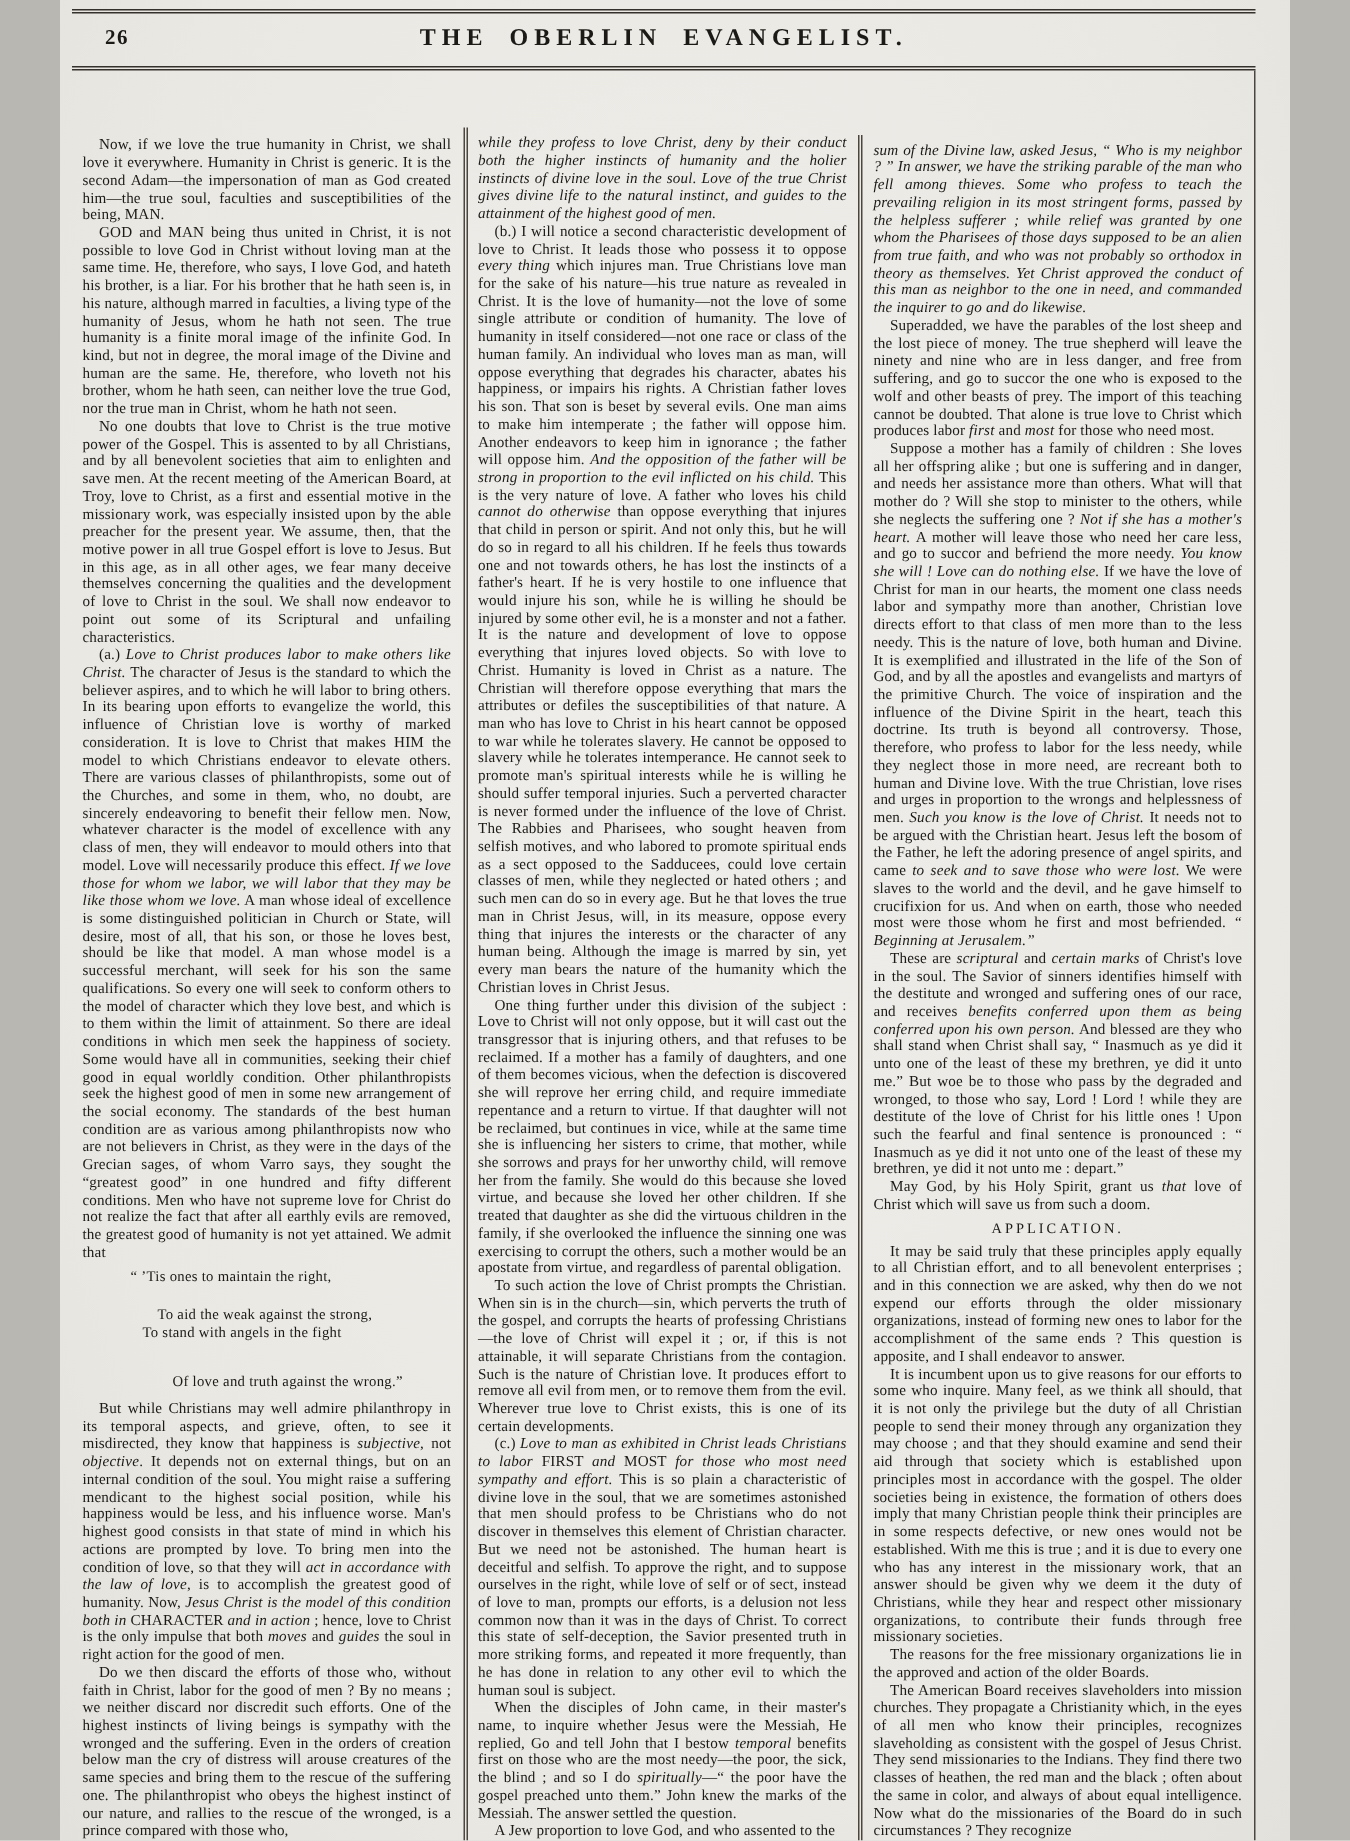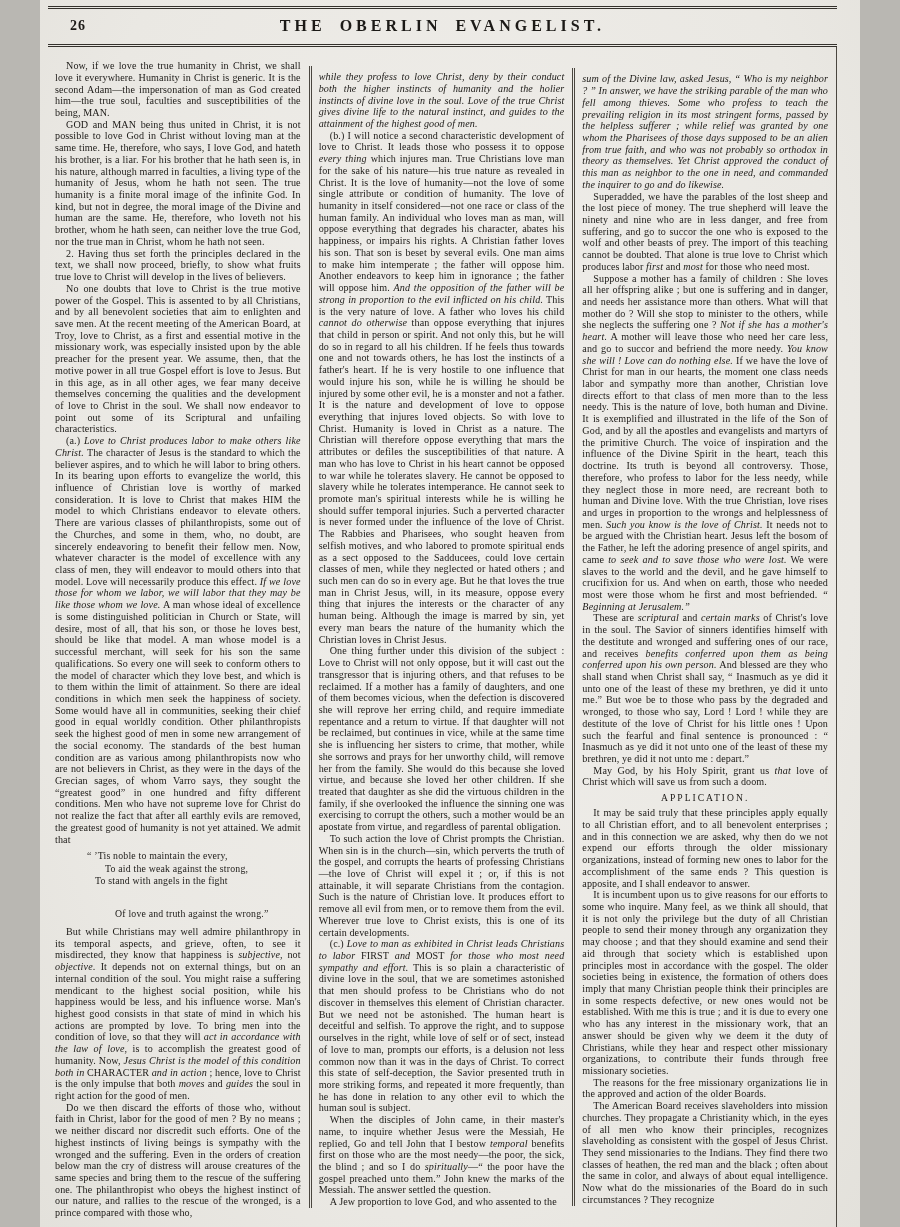--- a/index.html
+++ b/index.html
@@ -38,21 +38,21 @@
     margin:0;
     font-size:16px;
     font-weight:600;
     letter-spacing:4px;
     word-spacing:6px;
     justify-self:center;
     font-family:"Liberation Serif","DejaVu Serif",serif;
   }
   .columns{
     display:flex;
-    align-items:center;
+    align-items:flex-end;
     height:1180px;
   }
   .col{
     flex:1 1 0;
     padding:5px 8px 0 7px;
     box-sizing:border-box;
     overflow:hidden;
   }
   .col + .col{
     border-left:3px double #4a463f;
@@ -73,21 +73,21 @@
   .poem{
     margin:5px 0 6px 0;
   }
   .poem-line{
     font-size:9.8px;
     line-height:12.4px;
     white-space:nowrap;
     letter-spacing:0.2px;
   }
   .indent-0{margin-left:32px;}
-  .indent-1{margin-left:50px;}
+  .indent-1{margin-left:50px;margin-top:12px;}
   .indent-2{margin-left:40px;}
   .indent-3{margin-left:60px;margin-top:20px;}
   .sub-heading{
     text-align:center;
     font-size:9.6px;
     letter-spacing:2px;
     margin:4px 0 3px 0;
     line-height:12px;
   }
   i{letter-spacing:0.15px;}
@@ -98,25 +98,24 @@
 <div class="page">
   <div class="masthead">
     <span class="page-num">26</span>
     <h1 class="title">THE OBERLIN EVANGELIST.</h1>
     <span></span>
   </div>
   <div class="columns">
     <div class="col">
         <p class="para">Now, if we love the true humanity in Christ, we shall love it everywhere.  Humanity in Christ is generic.  It is the second Adam—the impersonation of man as God created him—the true soul, faculties and susceptibilities of the being, MAN.</p>
         <p class="para">GOD and MAN being thus united in Christ, it is not possible to love God in Christ without loving man at the same time.  He, therefore, who says, I love God, and hateth his brother, is a liar.  For his brother that he hath seen is, in his nature, although marred in faculties, a living type of the humanity of Jesus, whom he hath not seen.  The true humanity is a finite moral image of the infinite God.  In kind, but not in degree, the moral image of the Divine and human are the same.  He, therefore, who loveth not his brother, whom he hath seen, can neither love the true God, nor the true man in Christ, whom he hath not seen.</p>
-        <p class="para">2. Having thus set forth the principles declared in the text, we shall now proceed, briefly, to show what fruits true love to Christ will develop in the lives of believers.</p>
         <p class="para">No one doubts that love to Christ is the true motive power of the Gospel.  This is assented to by all Christians, and by all benevolent societies that aim to enlighten and save men.  At the recent meeting of the American Board, at Troy, love to Christ, as a first and essential motive in the missionary work, was especially insisted upon by the able preacher for the present year.  We assume, then, that the motive power in all true Gospel effort is love to Jesus.  But in this age, as in all other ages, we fear many deceive themselves concerning the qualities and the development of love to Christ in the soul.  We shall now endeavor to point out some of its Scriptural and unfailing characteristics.</p>
         <p class="para">(a.) <i>Love to Christ produces labor to make others like Christ.</i>  The character of Jesus is the standard to which the believer aspires, and to which he will labor to bring others.  In its bearing upon efforts to evangelize the world, this influence of Christian love is worthy of marked consideration.  It is love to Christ that makes HIM the model to which Christians endeavor to elevate others.  There are various classes of philanthropists, some out of the Churches, and some in them, who, no doubt, are sincerely endeavoring to benefit their fellow men.  Now, whatever character is the model of excellence with any class of men, they will endeavor to mould others into that model.  Love will necessarily produce this effect.  <i>If we love those for whom we labor, we will labor that they may be like those whom we love.</i>  A man whose ideal of excellence is some distinguished politician in Church or State, will desire, most of all, that his son, or those he loves best, should be like that model.  A man whose model is a successful merchant, will seek for his son the same qualifications.  So every one will seek to conform others to the model of character which they love best, and which is to them within the limit of attainment.  So there are ideal conditions in which men seek the happiness of society.  Some would have all in communities, seeking their chief good in equal worldly condition.  Other philanthropists seek the highest good of men in some new arrangement of the social economy.  The standards of the best human condition are as various among philanthropists now who are not believers in Christ, as they were in the days of the Grecian sages, of whom Varro says, they sought the “greatest good” in one hundred and fifty different conditions.  Men who have not supreme love for Christ do not realize the fact that after all earthly evils are removed, the greatest good of humanity is not yet attained.  We admit that</p>
         <div class="poem">
-          <div class="poem-line indent-0">“ ’Tis noble to maintain the every,</div>
+          <div class="poem-line indent-0">“ ’Tis ones to maintain the right,</div>
           <div class="poem-line indent-1">To aid the weak against the strong,</div>
           <div class="poem-line indent-2">To stand with angels in the fight</div>
           <div class="poem-line indent-3">Of love and truth against the wrong.”</div>
         </div>
         <p class="para">But while Christians may well admire philanthropy in its temporal aspects, and grieve, often, to see it misdirected, they know that happiness is <i>subjective</i>, not <i>objective</i>.  It depends not on external things, but on an internal condition of the soul.  You might raise a suffering mendicant to the highest social position, while his happiness would be less, and his influence worse.  Man's highest good consists in that state of mind in which his actions are prompted by love.  To bring men into the condition of love, so that they will <i>act in accordance with the law of love</i>, is to accomplish the greatest good of humanity.  Now, <i>Jesus Christ is the model of this condition both in</i> CHARACTER <i>and in action</i> ; hence, love to Christ is the only impulse that both <i>moves</i> and <i>guides</i> the soul in right action for the good of men.</p>
         <p class="para">Do we then discard the efforts of those who, without faith in Christ, labor for the good of men ?  By no means ; we neither discard nor discredit such efforts. One of the highest instincts of living beings is sympathy with the wronged and the suffering.  Even in the orders of creation below man the cry of distress will arouse creatures of the same species and bring them to the rescue of the suffering one.  The philanthropist who obeys the highest instinct of our nature, and rallies to the rescue of the wronged, is a prince compared with those who,</p>
       </div>
     <div class="col">
         <p class="para noindent">while they profess to love Christ, deny by their conduct both the higher instincts of humanity and the holier instincts of divine love in the soul.  Love of the true Christ gives divine life to the natural instinct, and guides to the attainment of the highest good of men.</p>
         <p class="para">(b.) I will notice a second characteristic development of love to Christ.  It leads those who possess it to oppose <i>every thing</i> which injures man.  True Christians love man for the sake of his nature—his true nature as revealed in Christ.  It is the love of humanity—not the love of some single attribute or condition of humanity. The love of humanity in itself considered—not one race or class of the human family.  An individual who loves man as man, will oppose everything that degrades his character, abates his happiness, or impairs his rights. A Christian father loves his son.  That son is beset by several evils.  One man aims to make him intemperate ; the father will oppose him.  Another endeavors to keep him in ignorance ; the father will oppose him.  <i>And the opposition of the father will be strong in proportion to the evil inflicted on his child.</i>  This is the very nature of love. A father who loves his child <i>cannot do otherwise</i> than oppose everything that injures that child in person or spirit. And not only this, but he will do so in regard to all his children.  If he feels thus towards one and not towards others, he has lost the instincts of a father's heart.  If he is very hostile to one influence that would injure his son, while he is willing he should be injured by some other evil, he is a monster and not a father.  It is the nature and development of love to oppose everything that injures loved objects.  So with love to Christ.  Humanity is loved in Christ as a nature.  The Christian will therefore oppose everything that mars the attributes or defiles the susceptibilities of that nature.  A man who has love to Christ in his heart cannot be opposed to war while he tolerates slavery.  He cannot be opposed to slavery while he tolerates intemperance.  He cannot seek to promote man's spiritual interests while he is willing he should suffer temporal injuries.  Such a perverted character is never formed under the influence of the love of Christ.  The Rabbies and Pharisees, who sought heaven from selfish motives, and who labored to promote spiritual ends as a sect opposed to the Sadducees, could love certain classes of men, while they neglected or hated others ; and such men can do so in every age. But he that loves the true man in Christ Jesus, will, in its measure, oppose every thing that injures the interests or the character of any human being.  Although the image is marred by sin, yet every man bears the nature of the humanity which the Christian loves in Christ Jesus.</p>

